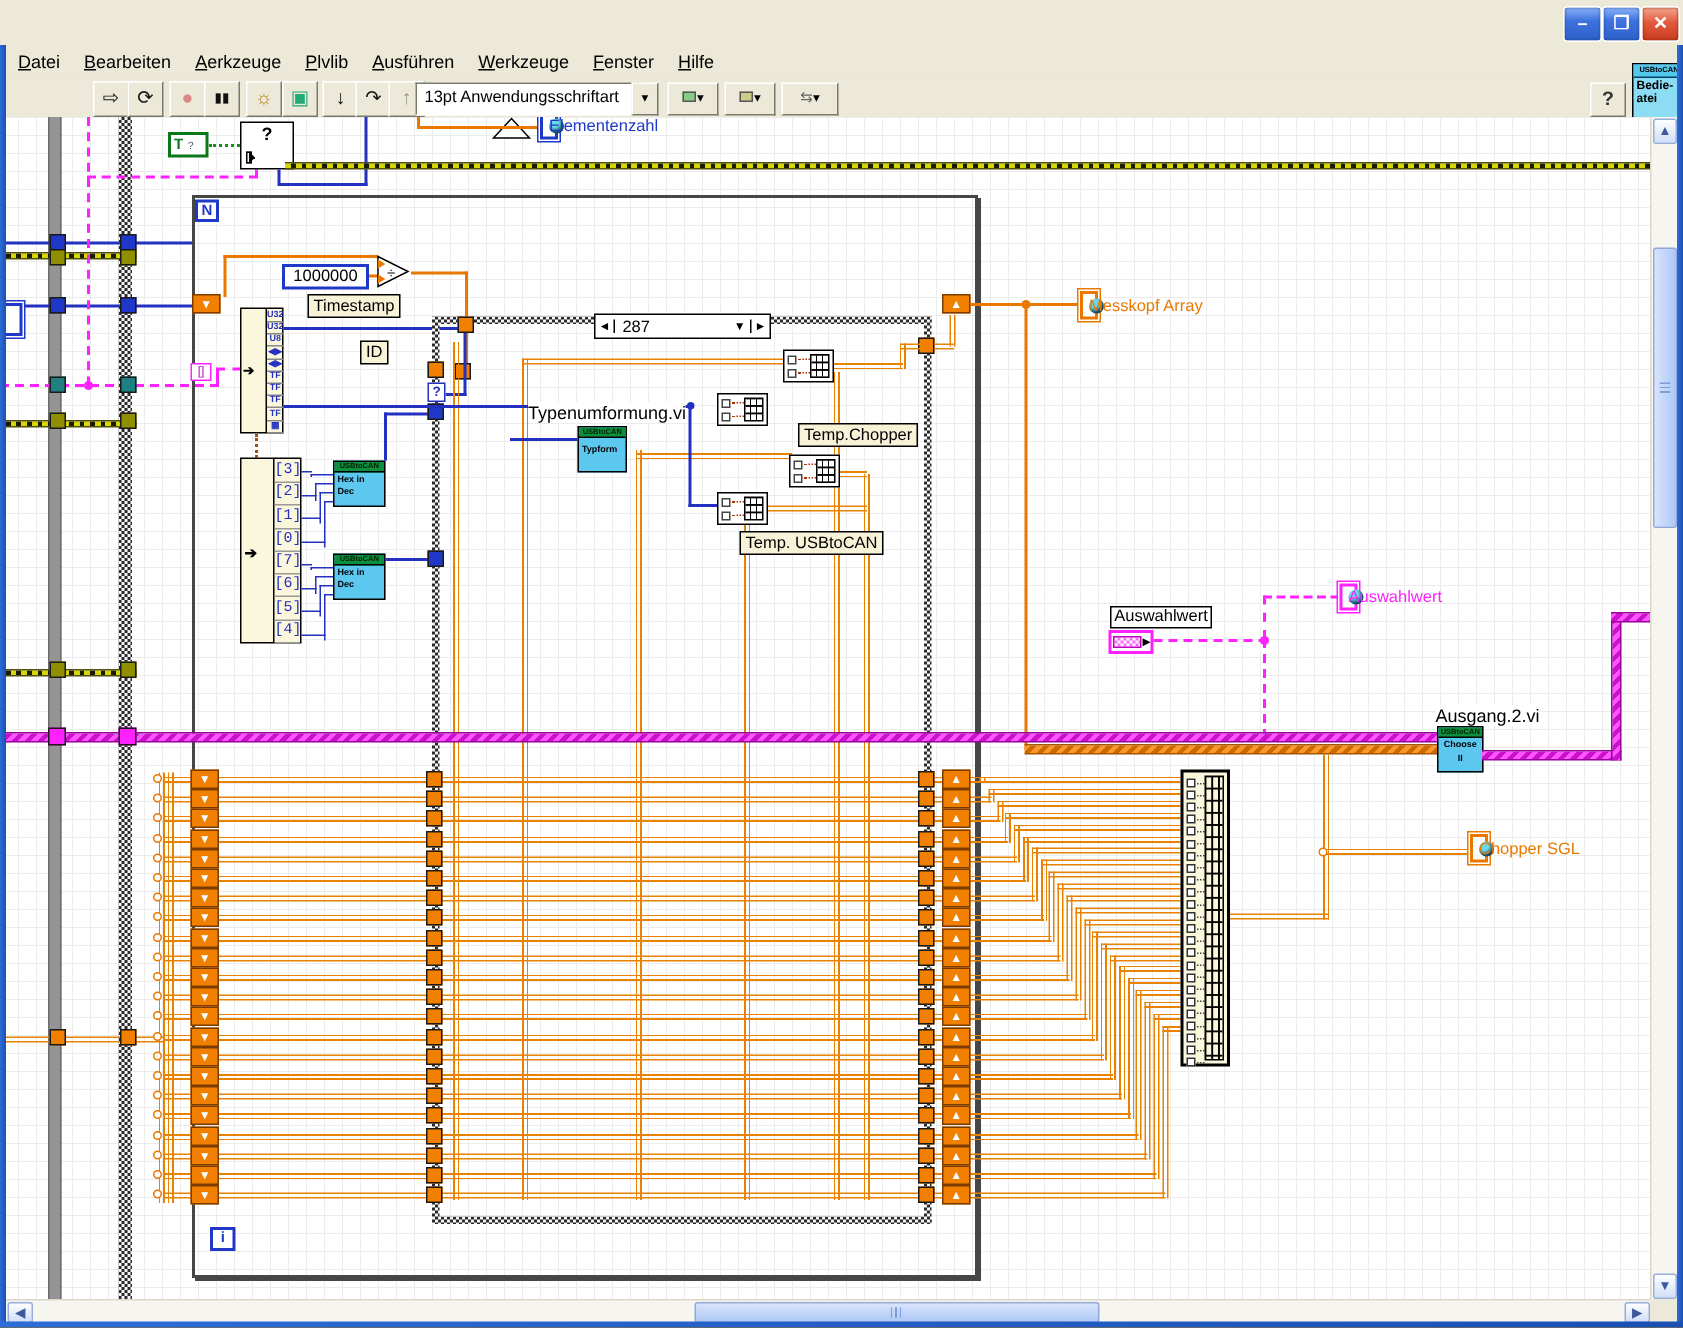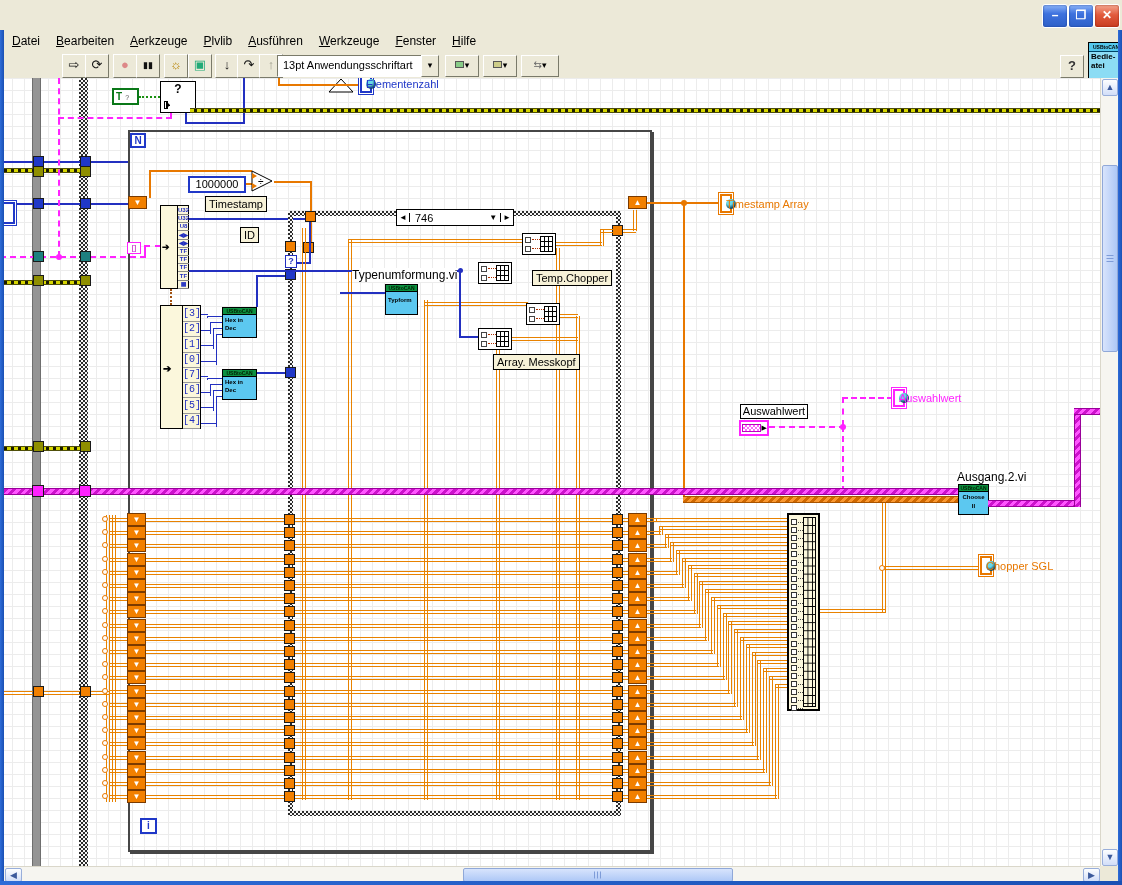--- a/index.html
+++ b/index.html
@@ -390,21 +390,21 @@
         <div class="ring-or busdot" style="--i: 20;"></div>
         <div class="ring-or busdot" style="--i: 21;"></div>
       </div>
 
     <div class="checker" style="left:288px;top:133px;width:333px;height:5px;"></div>
     <div class="checker" style="left:288px;top:733px;width:333px;height:5px;"></div>
     <div class="checker" style="left:288px;top:133px;width:5px;height:605px;"></div>
     <div class="checker" style="left:616px;top:133px;width:5px;height:605px;"></div>
     <div style="left:396px;top:131px;width:118px;height:17px;background:#fff;border:1px solid #000;display:flex;align-items:center;">
       <span style="position:static;font-size:8px;padding:0 2px;border-right:1px solid #000;">◄</span>
-      <span style="position:static;font-size:11px;padding-left:5px;flex:1;">746</span>
+      <span style="position:static;font-size:11px;padding-left:5px;flex:1;">287</span>
       <span style="position:static;font-size:8px;padding:0 3px;">▼</span>
       <span style="position:static;font-size:8px;padding:0 2px;border-left:1px solid #000;">►</span>
     </div>
     <div style="left:285px;top:177px;width:12px;height:13px;background:#fff;border:1px solid #2330C0;color:#2330C0;font-size:9px;font-weight:bold;text-align:center;line-height:11px;">?</div>
     <div class="tun t-or" style="left:285px;top:163px;"></div>
     <div class="tun t-bl" style="left:285px;top:191px;"></div>
     <div class="tun t-bl" style="left:285px;top:289px;"></div>
     <div class="tun t-or" style="left:305px;top:133px;"></div>
     <div class="tun t-or" style="left:612px;top:147px;"></div>
 
@@ -443,22 +443,22 @@
     <div class="ra" style="left:478px;top:250px;">
         <div class="dr" style="top:3px;"></div>
         <div class="dr" style="top:12px;"></div>
         <div class="grid"></div>
       </div>
     <div class="ra" style="left:526px;top:225px;">
         <div class="dr" style="top:3px;"></div>
         <div class="dr" style="top:12px;"></div>
         <div class="grid"></div>
       </div>
-    <div class="label" style="left:532px;top:192px;">Temp.Chopper</div>
-    <div class="label" style="left:493px;top:276px;">Array. Messkopf</div>
+    <div class="label" style="left:532px;top:204px;">Temp.Chopper</div>
+    <div class="label" style="left:493px;top:276px;">Temp. USBtoCAN</div>
     <div class="freelabel" style="left:352px;top:190px;">Typenumformung.vi</div>
     <div class="subvi" style="left:385px;top:206px;width:33px;height:31px;">
       <div class="hd">USBtoCAN</div>
       <div class="tx" style="top:12px;">Typform</div>
     </div>
 
     <div style="left:0;top:0;">
         <div class="tun t-or tunL" style="--i: 0;"></div>
         <div class="tun t-or tunL" style="--i: 1;"></div>
         <div class="tun t-or tunL" style="--i: 2;"></div>
@@ -698,21 +698,21 @@
           <div class="bigrow" style="--i: 23;"></div>
         </div>
       <div style="right:2px;top:2px;bottom:2px;width:13px;border:1px solid #000;background-image:linear-gradient(#000 1px,transparent 1px),linear-gradient(90deg,#000 1px,transparent 1px);background-size:4.5px 8.1px;background-position:-1px -1px;"></div>
     </div>
 
     <div class="or1" style="left:647px;top:124px;width:73px;"></div>
     <div class="dot-or" style="left:681px;top:122px;"></div>
     <div class="or1v" style="left:683px;top:124px;height:298px;"></div>
     <div class="ind c-or" style="left:720px;top:116px;height:19px;">
       <span class="globe"></span>
-        <span>Timestamp Array</span>
+        <span>Messkopf Array</span>
     </div>
     <div class="orthick" style="left:683px;top:418px;width:276px;"></div>
     <div class="or2v" style="left:882px;top:425px;height:110px;"></div>
     <div class="or2" style="left:820px;top:531px;width:66px;"></div>
     <div class="or2" style="left:882px;top:488px;width:98px;"></div>
     <div class="ring-or" style="left:879px;top:487px;"></div>
     <div class="ind c-or" style="left:980px;top:478px;height:19px;">
       <span class="globe"></span>
         <span>Chopper SGL</span>
     </div>

